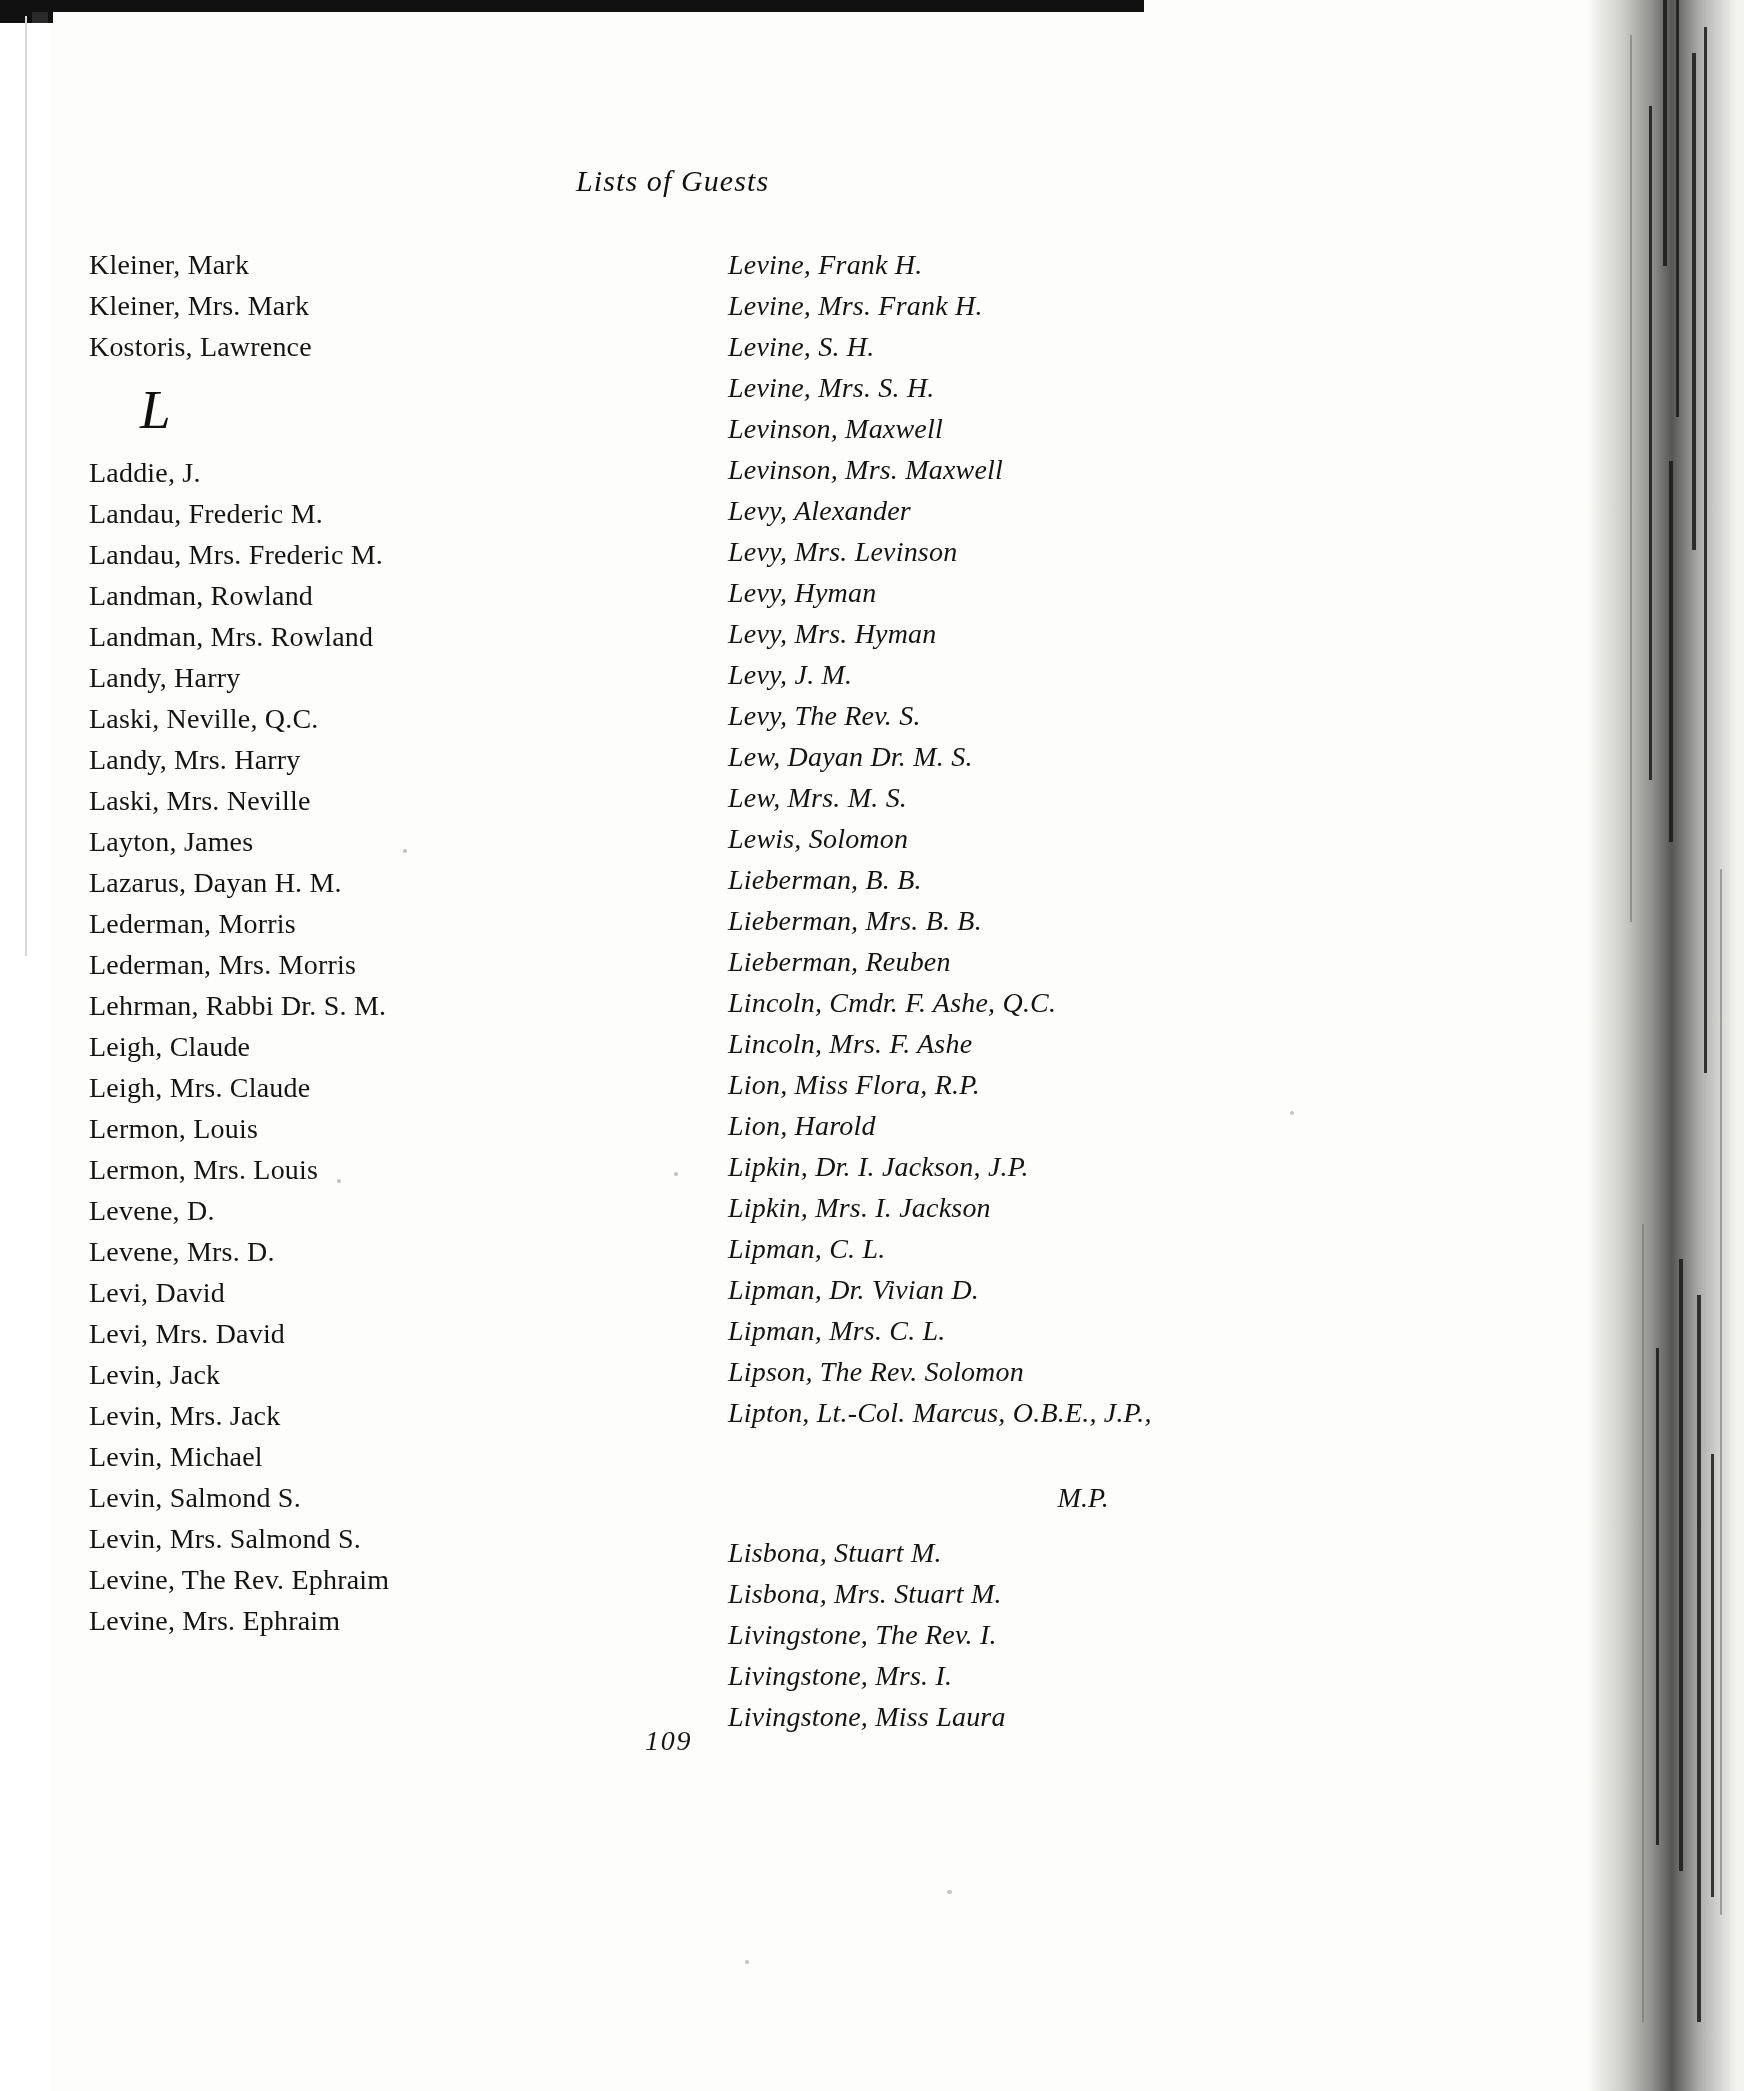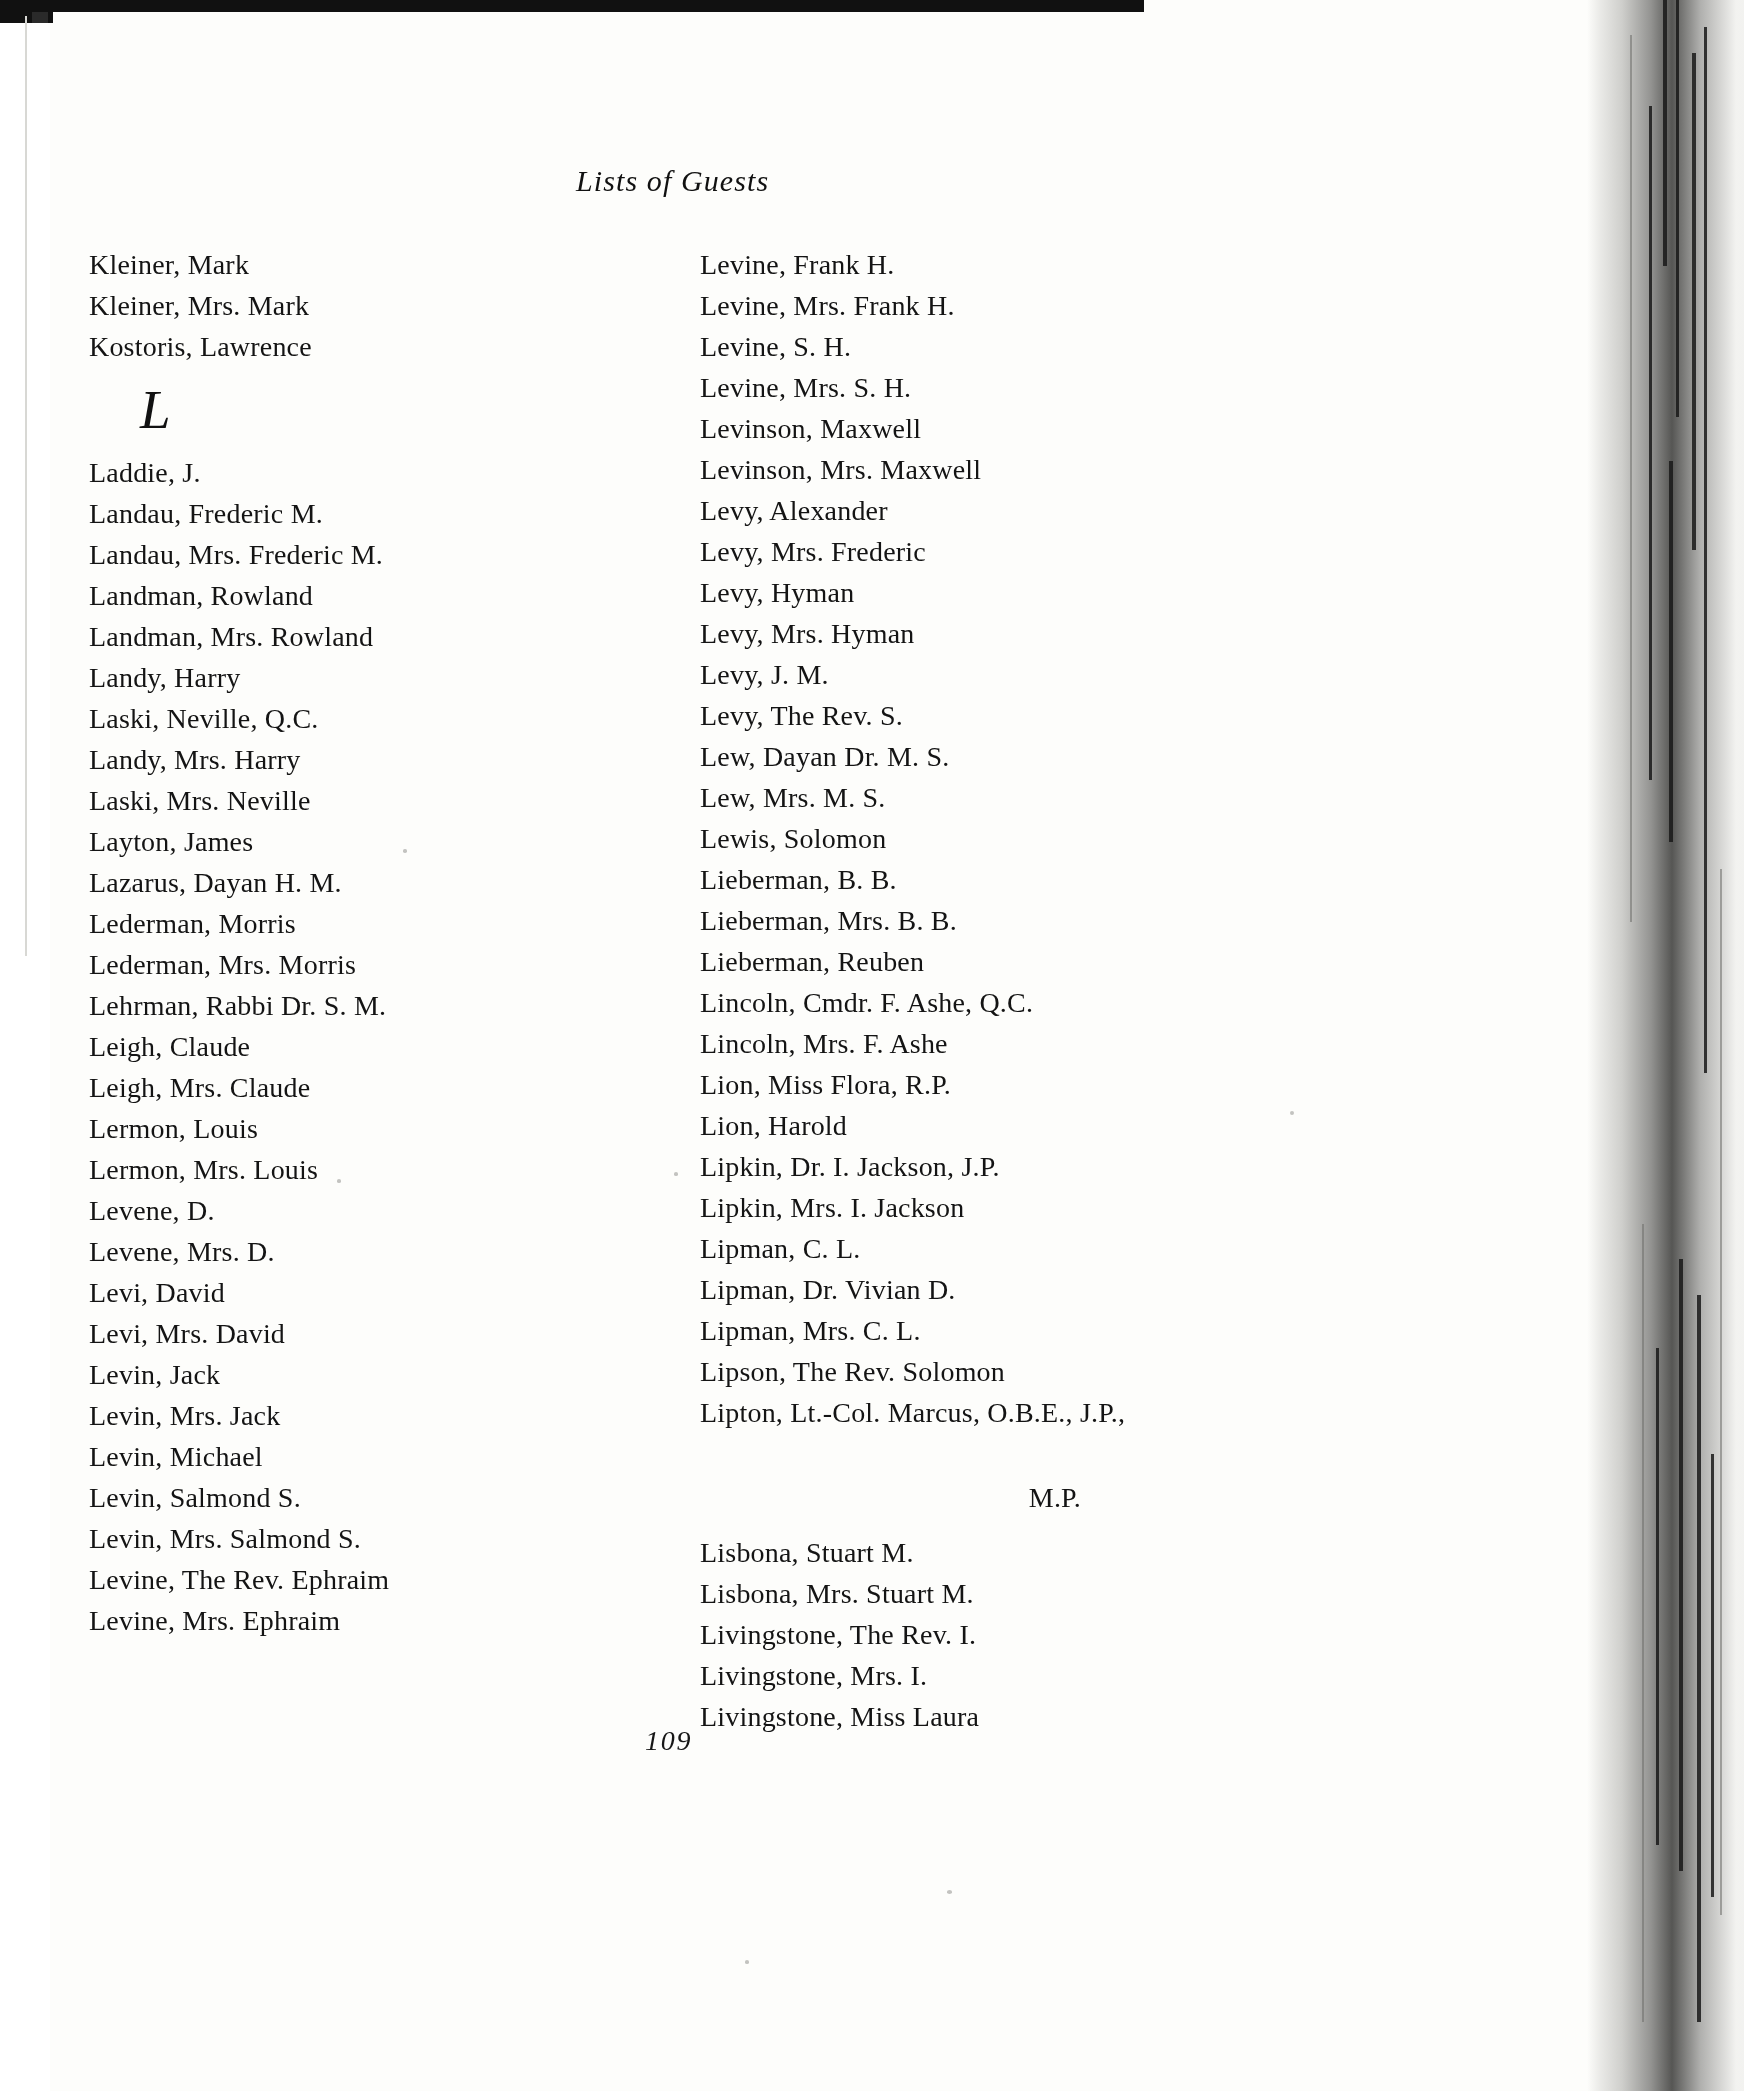--- a/index.html
+++ b/index.html
@@ -123,21 +123,21 @@
     letter-spacing: 1.1px;
     color: #111;
     white-space: nowrap;
   }
 
   .column {
     position: absolute;
     top: 244px;
   }
   .col-left { left: 89px; width: 638px; }
-  .col-right { left: 700px; width: 674px; }
+  .col-right { left: 728px; width: 674px; font-style: italic; }
 
   .entry {
     font-size: 28px;
     line-height: 41px;
     color: #141414;
     white-space: nowrap;
     letter-spacing: 0.2px;
   }
   .entry.wrap {
     white-space: normal;
@@ -228,21 +228,21 @@
         <div class="entry"><span>Levine, Mrs. Ephraim</span></div>
       </div>
     <div class="column col-right">
         <div class="entry"><span>Levine, Frank H.</span></div>
         <div class="entry"><span>Levine, Mrs. Frank H.</span></div>
         <div class="entry"><span>Levine, S. H.</span></div>
         <div class="entry"><span>Levine, Mrs. S. H.</span></div>
         <div class="entry"><span>Levinson, Maxwell</span></div>
         <div class="entry"><span>Levinson, Mrs. Maxwell</span></div>
         <div class="entry"><span>Levy, Alexander</span></div>
-        <div class="entry"><span>Levy, Mrs. Frederic</span></div>
+        <div class="entry"><span>Levy, Mrs. Levinson</span></div>
         <div class="entry"><span>Levy, Hyman</span></div>
         <div class="entry"><span>Levy, Mrs. Hyman</span></div>
         <div class="entry"><span>Levy, J. M.</span></div>
         <div class="entry"><span>Levy, The Rev. S.</span></div>
         <div class="entry"><span>Lew, Dayan Dr. M. S.</span></div>
         <div class="entry"><span>Lew, Mrs. M. S.</span></div>
         <div class="entry"><span>Lewis, Solomon</span></div>
         <div class="entry"><span>Lieberman, B. B.</span></div>
         <div class="entry"><span>Lieberman, Mrs. B. B.</span></div>
         <div class="entry"><span>Lieberman, Reuben</span></div>

